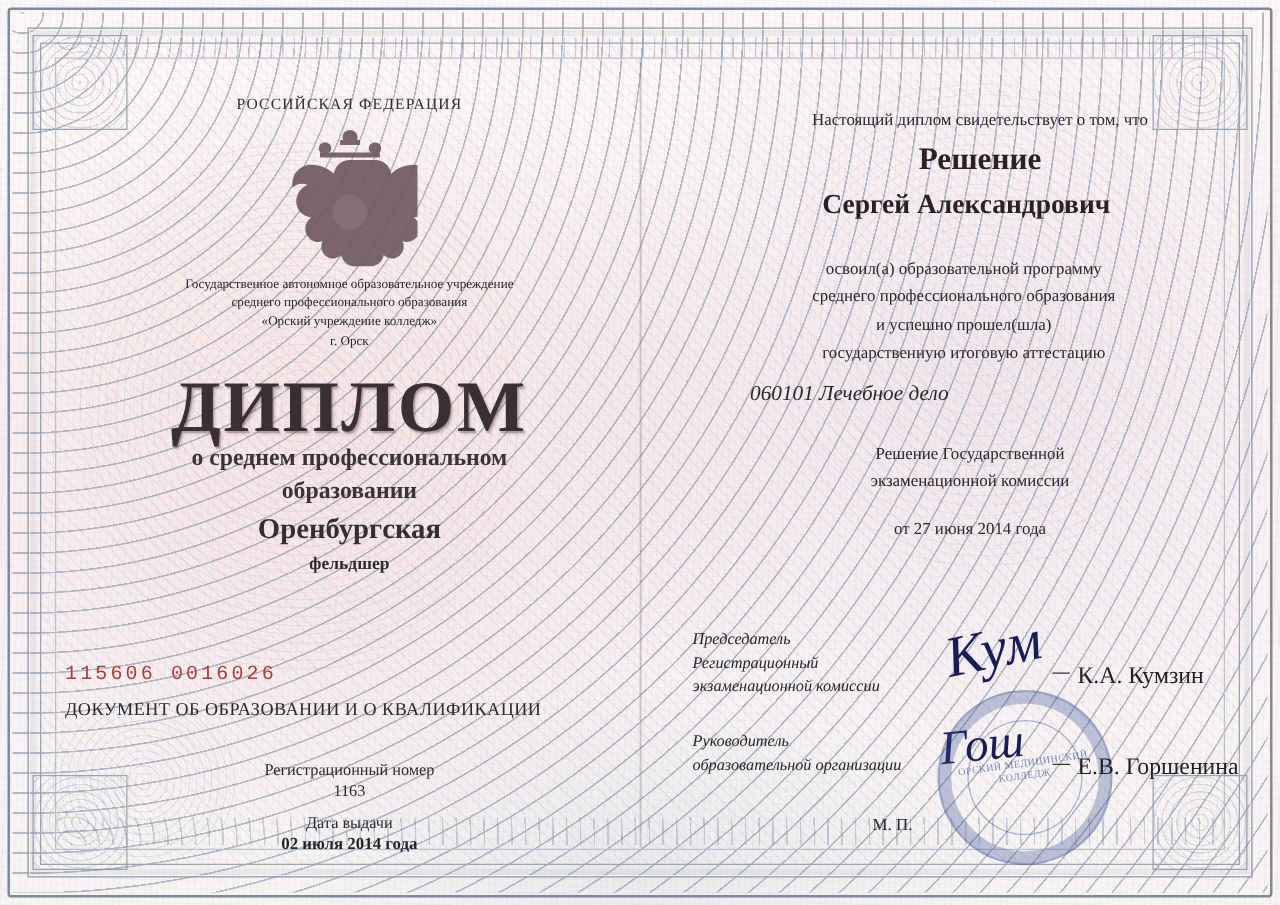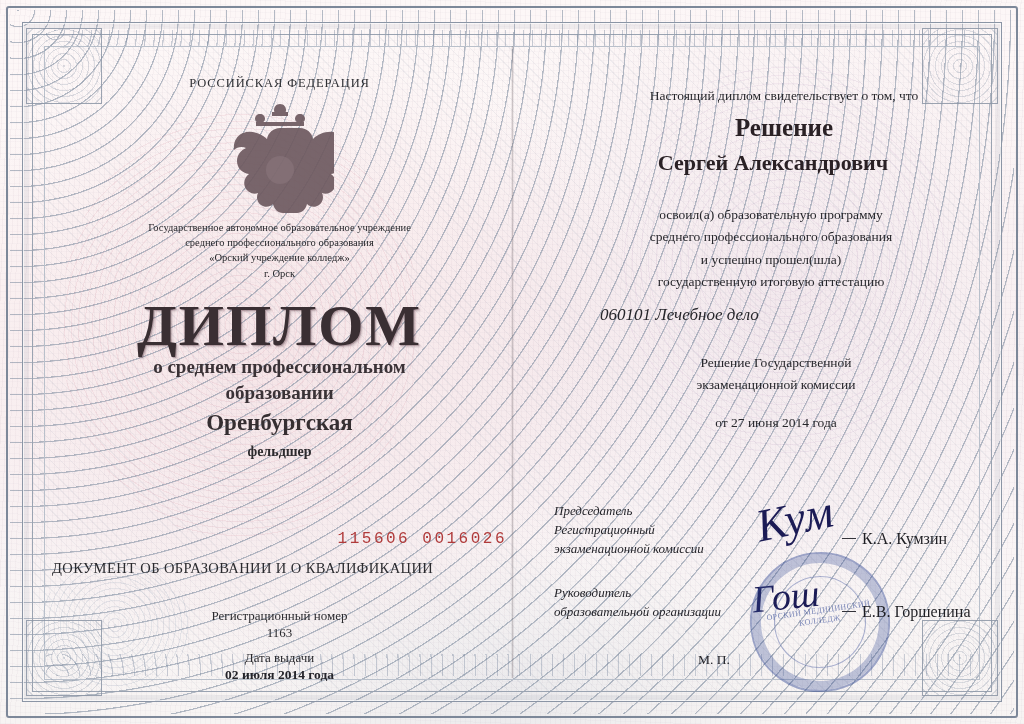--- a/index.html
+++ b/index.html
@@ -192,21 +192,21 @@
     text-align: center;
     font-size: 14px;
     font-weight: 700;
     color: #2c2a2d;
   }
 
   .serial {
     position: absolute;
     left: 0; right: 0;
     top: 478px;
-    text-align: right;
+    text-align: left;
     font-size: 16px;
     letter-spacing: 2.5px;
     font-family: "Liberation Mono", monospace;
     color: #b03a3a;
   }
 
   .doc-line {
     position: absolute;
     left: 0; right: 0;
     top: 508px;
@@ -319,21 +319,21 @@
     font-size: 13px;
     line-height: 1.45;
     color: #24242a;
   }
   .sign-chair { left: 34px; top: 450px; font-style: italic; }
   .sign-head { left: 34px; top: 532px; }
   .mp { position: absolute; left: 178px; top: 600px; font-size: 13.5px; color: #24242a; }
 
   .sign-name {
     position: absolute;
-    font-size: 16px;
+    font-size: 19px;
     color: #1f1f24;
     white-space: nowrap;
   }
   .name-chair { left: 342px; top: 478px; }
   .name-head { left: 342px; top: 551px; }
 
   .sign-dash {
     position: absolute;
     width: 14px;
     height: 1px;
@@ -483,21 +483,21 @@
   </div>
 
   <div class="page page-right">
 
     <div class="attest">Настоящий диплом свидетельствует  о том, что</div>
 
     <div class="fio-last">Решение</div>
     <div class="fio-first">Сергей Александрович</div>
 
     <div class="program-block">
-      <div>освоил(а) образовательную программу</div>
+      <div>освоил(а) образовательной программу</div>
       <div>среднего профессионального образования</div>
       <div>и успешно прошел(шла)</div>
       <div>государственную итоговую аттестацию</div>
     </div>
 
     <div class="speciality">060101  Лечебное дело</div>
 
     <div class="decision">
       <div>Решение Государственной</div>
       <div>экзаменационной комиссии</div>

